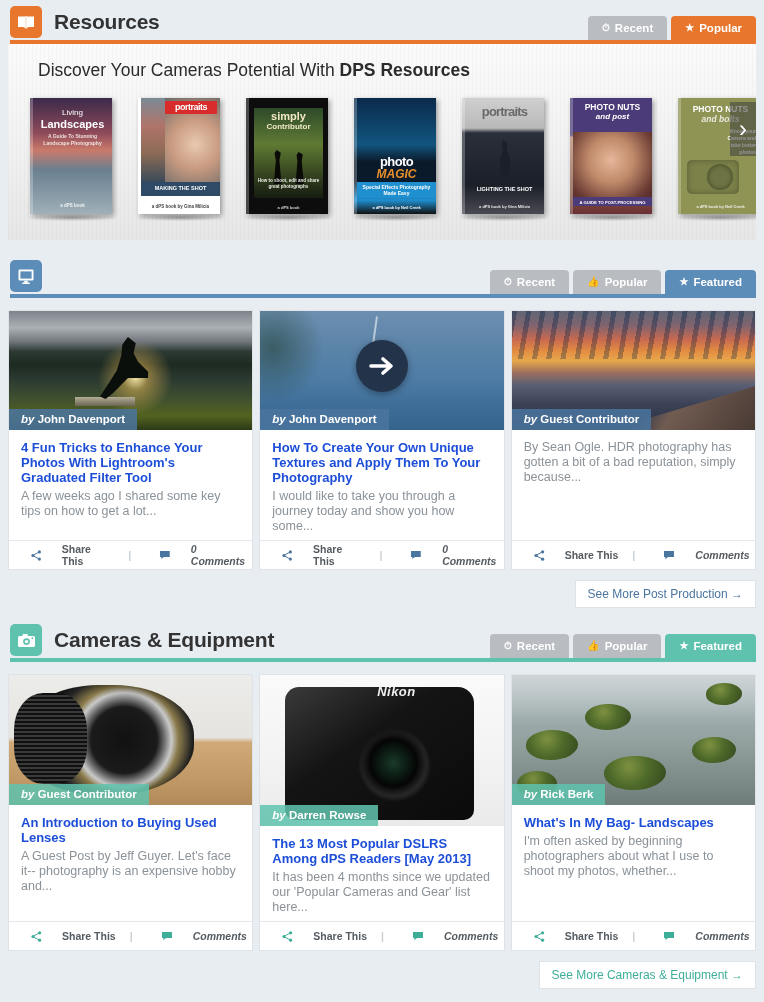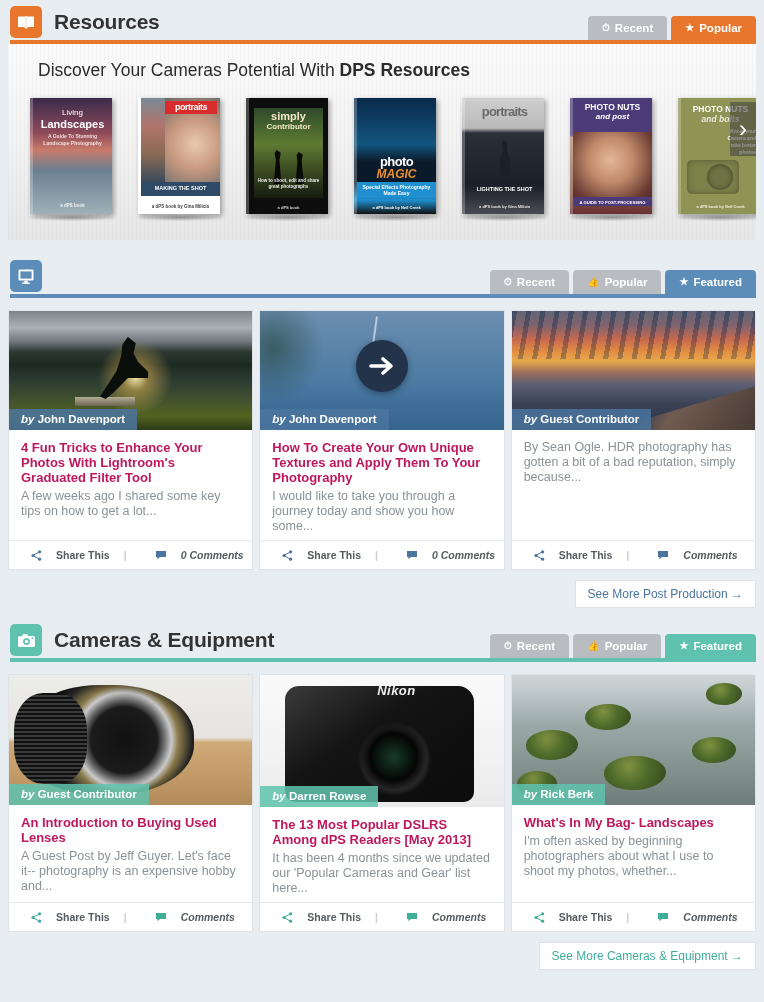--- a/index.html
+++ b/index.html
@@ -169,40 +169,40 @@
   .byline i { font-style: italic; font-weight: bold; }
   .by-blue { background: rgba(74,117,158,0.86); }
   .by-teal { background: rgba(95,194,174,0.86); }
   .card-body {
     padding: 10px 12px 6px 12px;
     flex: 1 1 auto;
   }
   .card-title {
     font-size: 13px;
     font-weight: bold;
-    color: #be185d;
+    color: #1d4ed8;
     line-height: 15px;
     margin-bottom: 4px;
   }
   .card-ex {
     font-size: 12.5px;
     color: #8b9298;
     line-height: 15px;
   }
   .card-foot {
     border-top: 1px solid #e4e8ec;
     height: 29px;
     display: flex;
     align-items: center;
     padding-left: 22px;
     font-size: 10.5px;
     font-weight: bold;
     gap: 8px;
   }
-  .foot-link { display:flex; align-items:center; gap:14px; cursor:pointer;justify-content:space-between; }
+  .foot-link { display:flex; align-items:center; gap:20px; cursor:pointer;justify-content:space-between; }
   .divider { color:#c9ced3; margin: 0 6px; }
   .f-blue { color:#4a759e; }
   .f-blue .lbl { color:#555b60; }
   .f-teal { color:#3fae99; }
   .f-teal .lbl { color:#555b60; }
   .cmt { margin-left: 14px; font-style: italic; }
 
   
   .seemore-row { display:flex; justify-content:flex-end; margin: 10px 8px 0 8px; }
   .seemore {
@@ -623,21 +623,21 @@
       <span class="foot-link cmt">
         <svg width="12" height="10" viewBox="0 0 12 10">
             <path d="M1 1h10v6H5L2.4 9.2V7H1z" fill="currentColor"></path>
           </svg>
         <span class="lbl">Comments</span>
       </span>
     </div>
   </div>
 
   <div class="card">
-    <div class="card-img" style="height:132px">
+    <div class="card-img" style="height:151px">
       <div class="scene ph-dslr">
         <div class="body"></div>
           <div class="lensc"></div>
         <div class="brand">Nikon</div>
       </div>
       <div class="byline by-teal">
         <i>by</i>
         <span>Darren Rowse</span>
       </div>
     </div>

